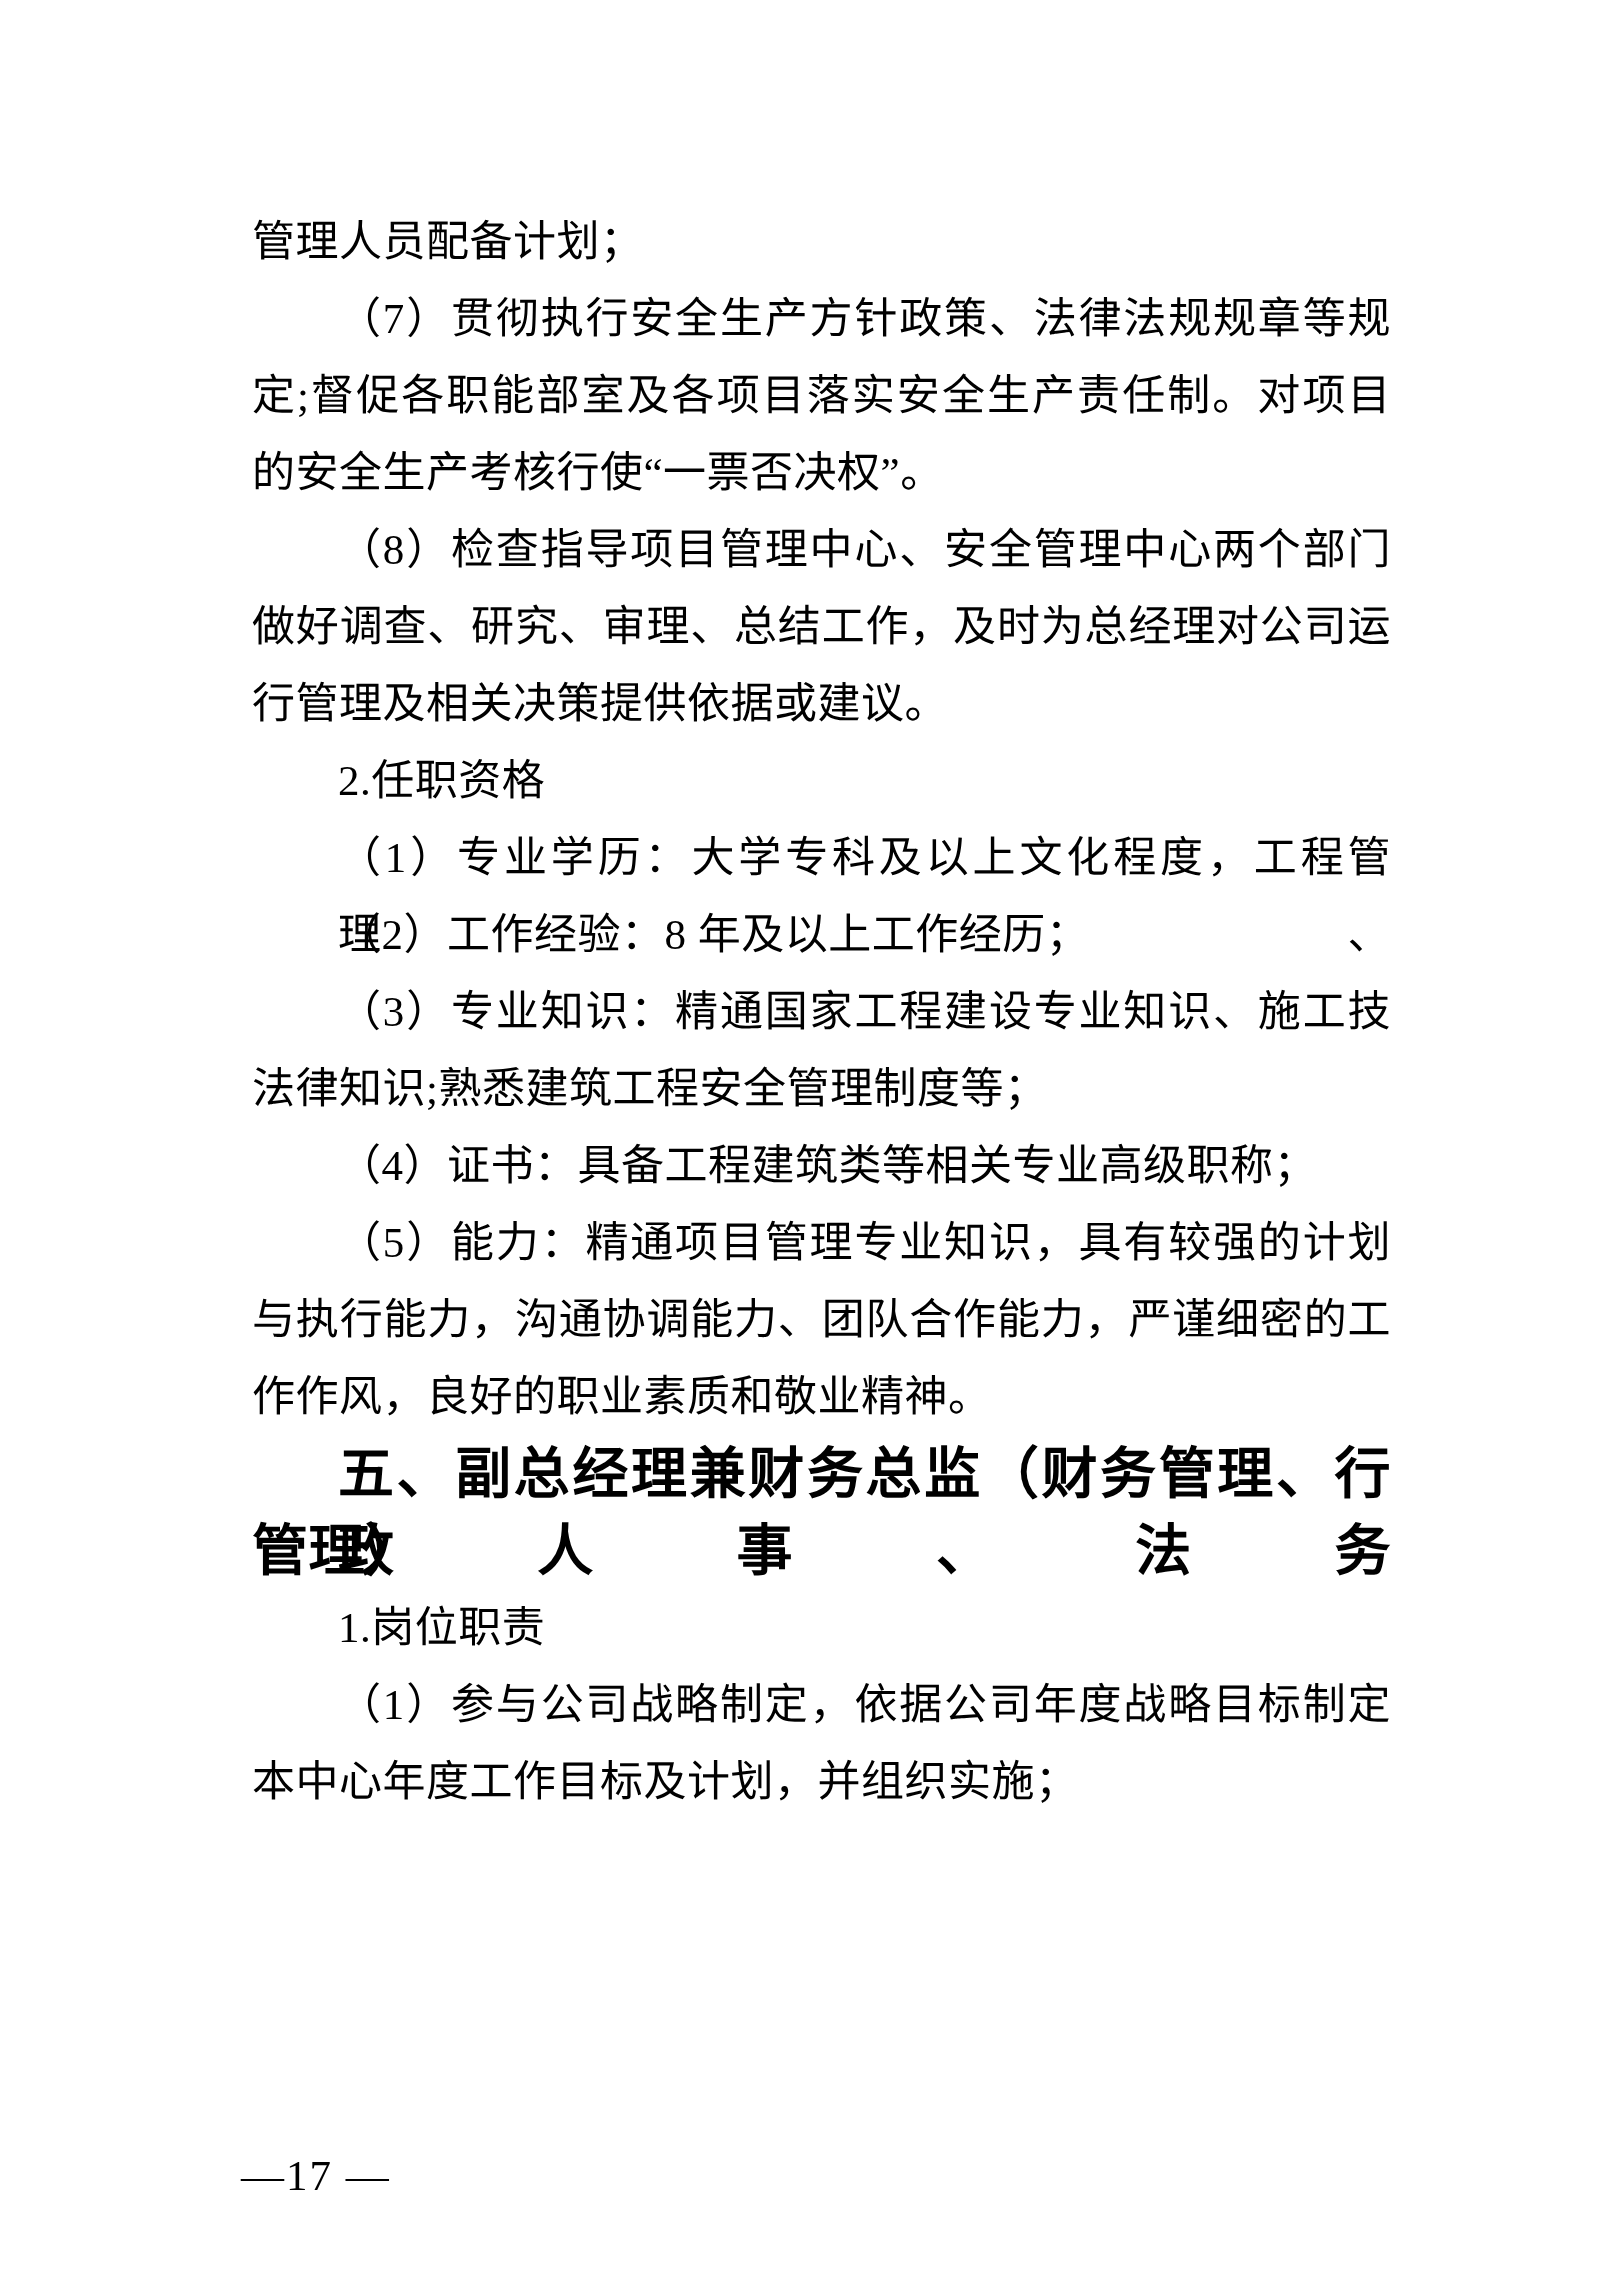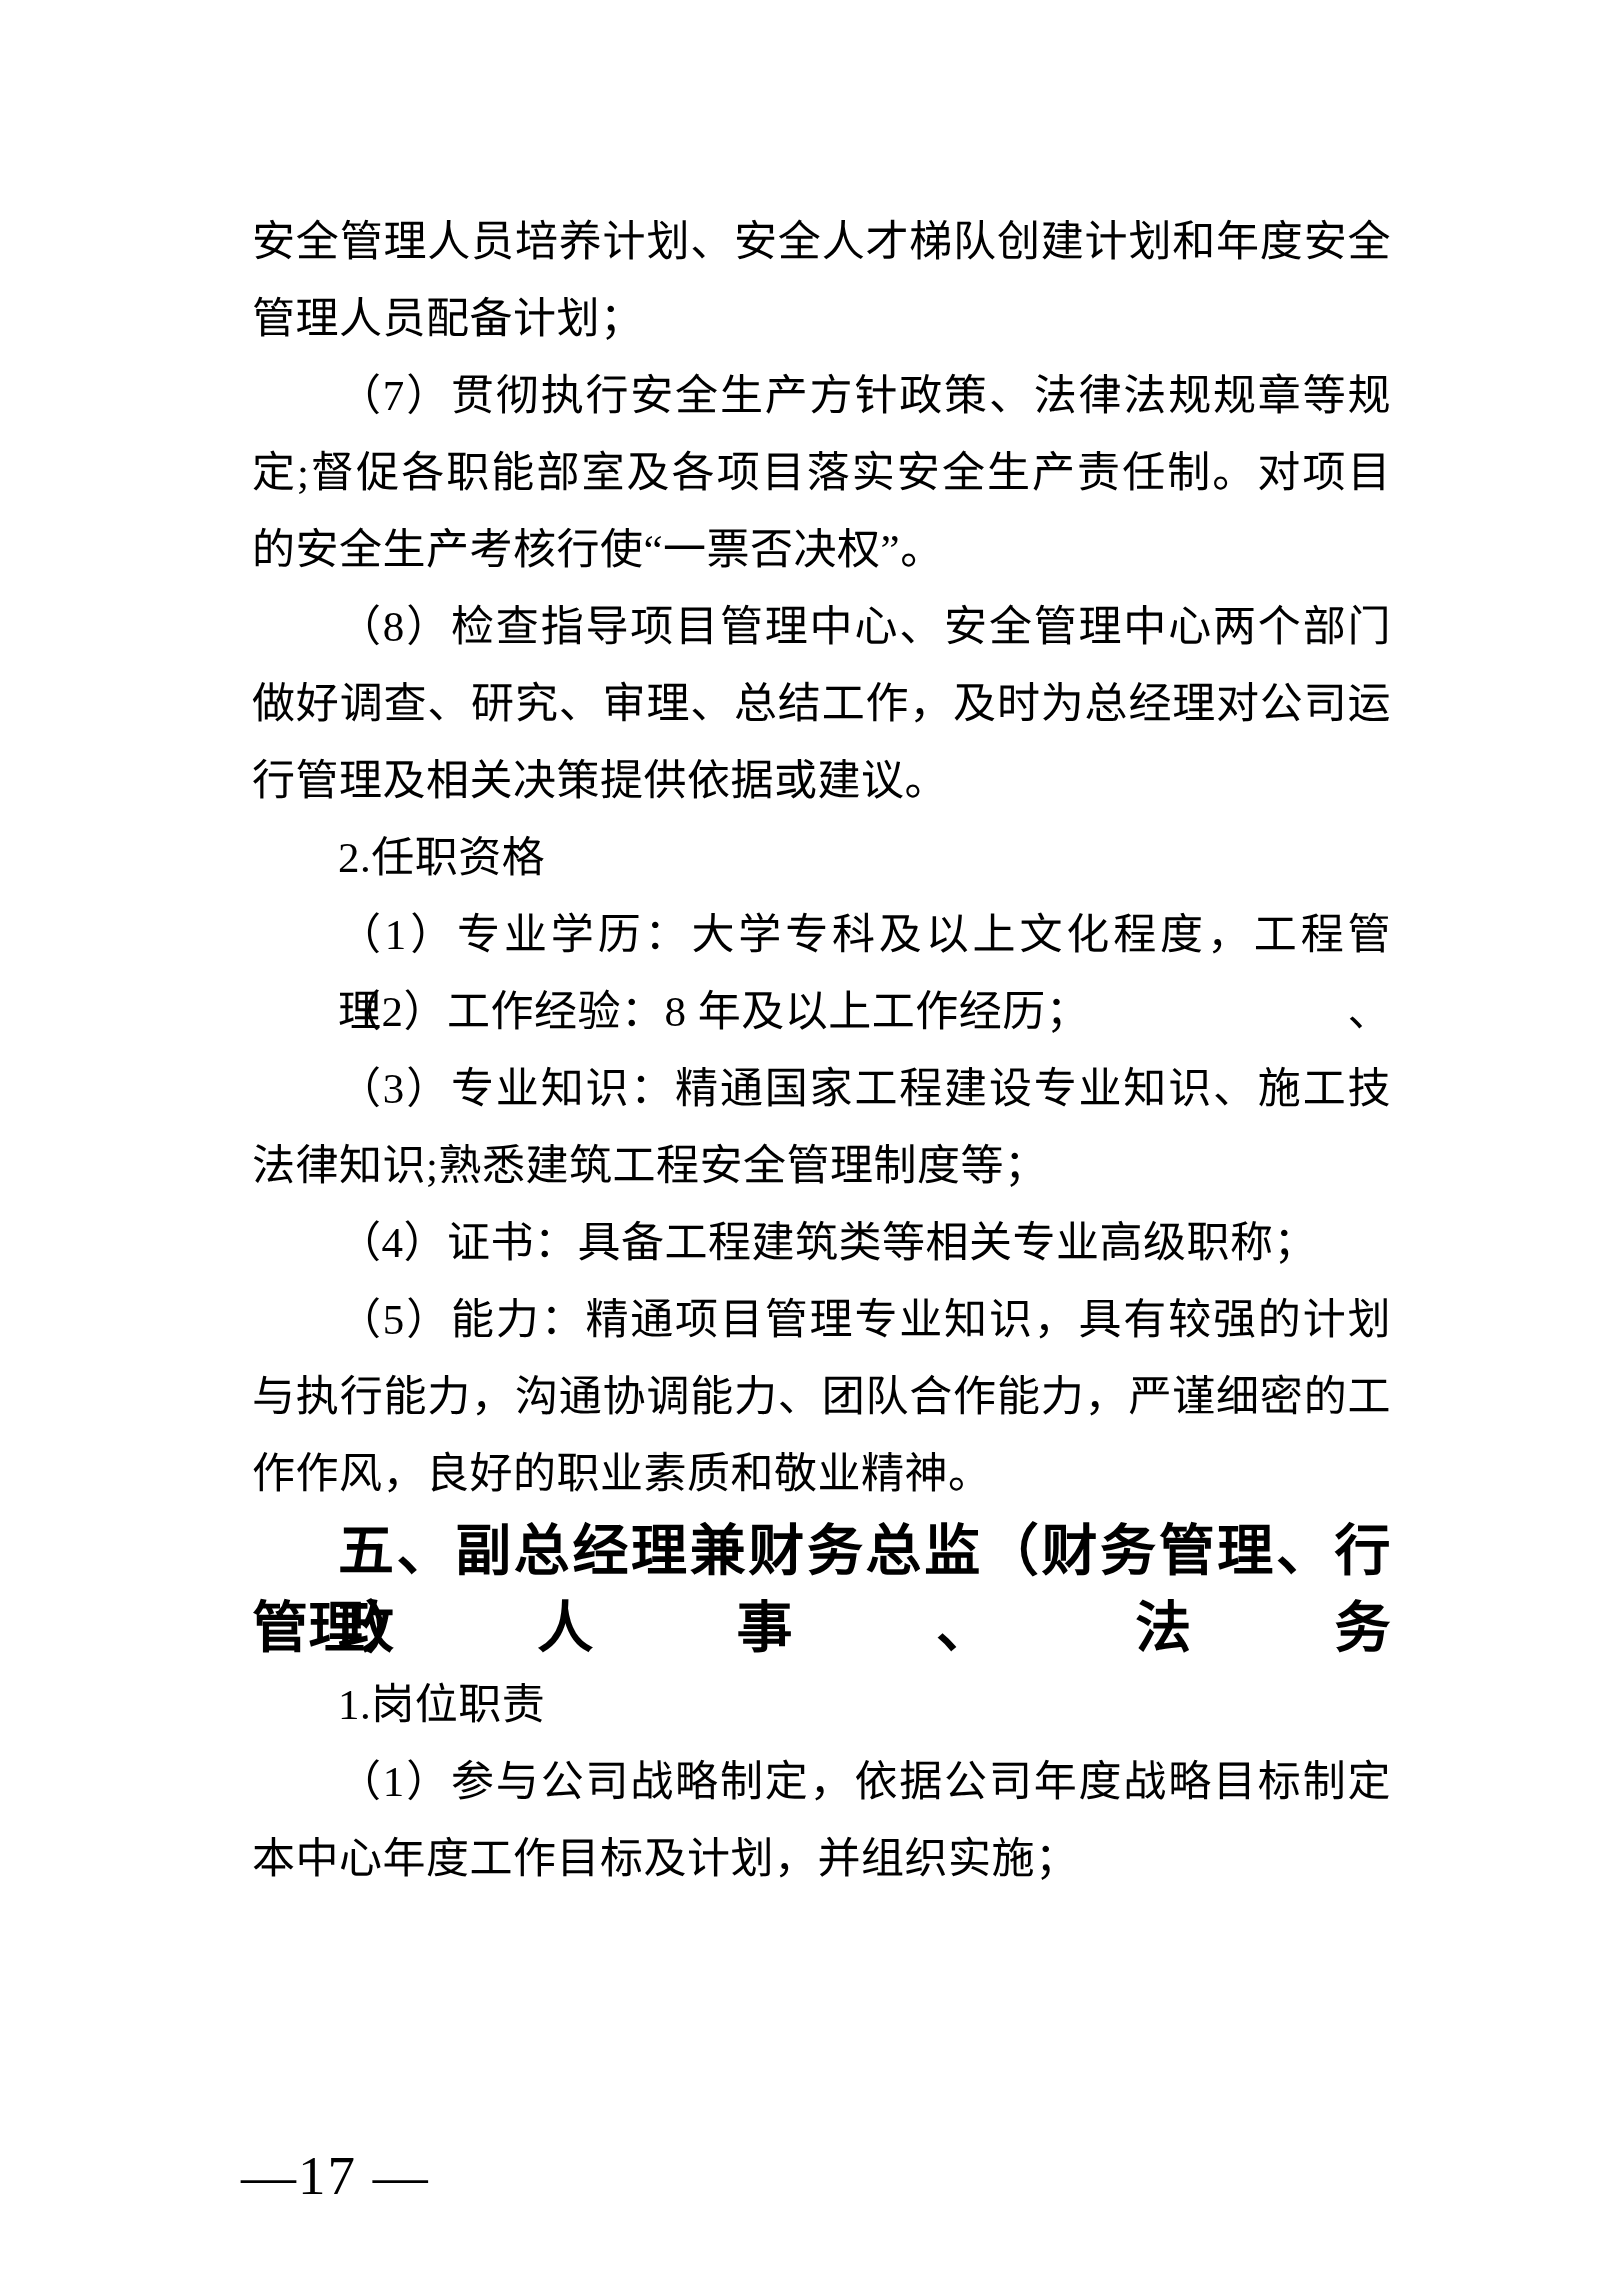--- a/index.html
+++ b/index.html
@@ -45,31 +45,30 @@
     font-weight: 700;
     font-family: "Liberation Sans", "DejaVu Sans", sans-serif;
     font-size: 56px;
   }
   .footer {
     position: absolute;
     left: 241px;
     top: 2148px;
     height: 55px;
     line-height: 55px;
-    font-size: 55px;
+    font-size: 43px;
     letter-spacing: 2px;
     font-family: "Liberation Serif", "DejaVu Serif", serif;
   }
 </style>
 </head>
 <body>
 
 <div class="page">
   <div class="doc">
-    <div class="line justify">安全管理人员培养计划、安全人才梯队创建计划和年度安全</div>
     <div class="line">管理人员配备计划；</div>
     <div class="line justify indent">（7）贯彻执行安全生产方针政策、法律法规规章等规</div>
     <div class="line justify">定;督促各职能部室及各项目落实安全生产责任制。对项目</div>
     <div class="line">的安全生产考核行使“一票否决权”。</div>
     <div class="line justify indent">（8）检查指导项目管理中心、安全管理中心两个部门</div>
     <div class="line justify">做好调查、研究、审理、总结工作，及时为总经理对公司运</div>
     <div class="line">行管理及相关决策提供依据或建议。</div>
     <div class="line indent subhead">2.任职资格</div>
     <div class="line justify indent">（1）专业学历：大学专科及以上文化程度，工程管理、</div>
     <div class="line indent">（2）工作经验：8 年及以上工作经历；</div>

